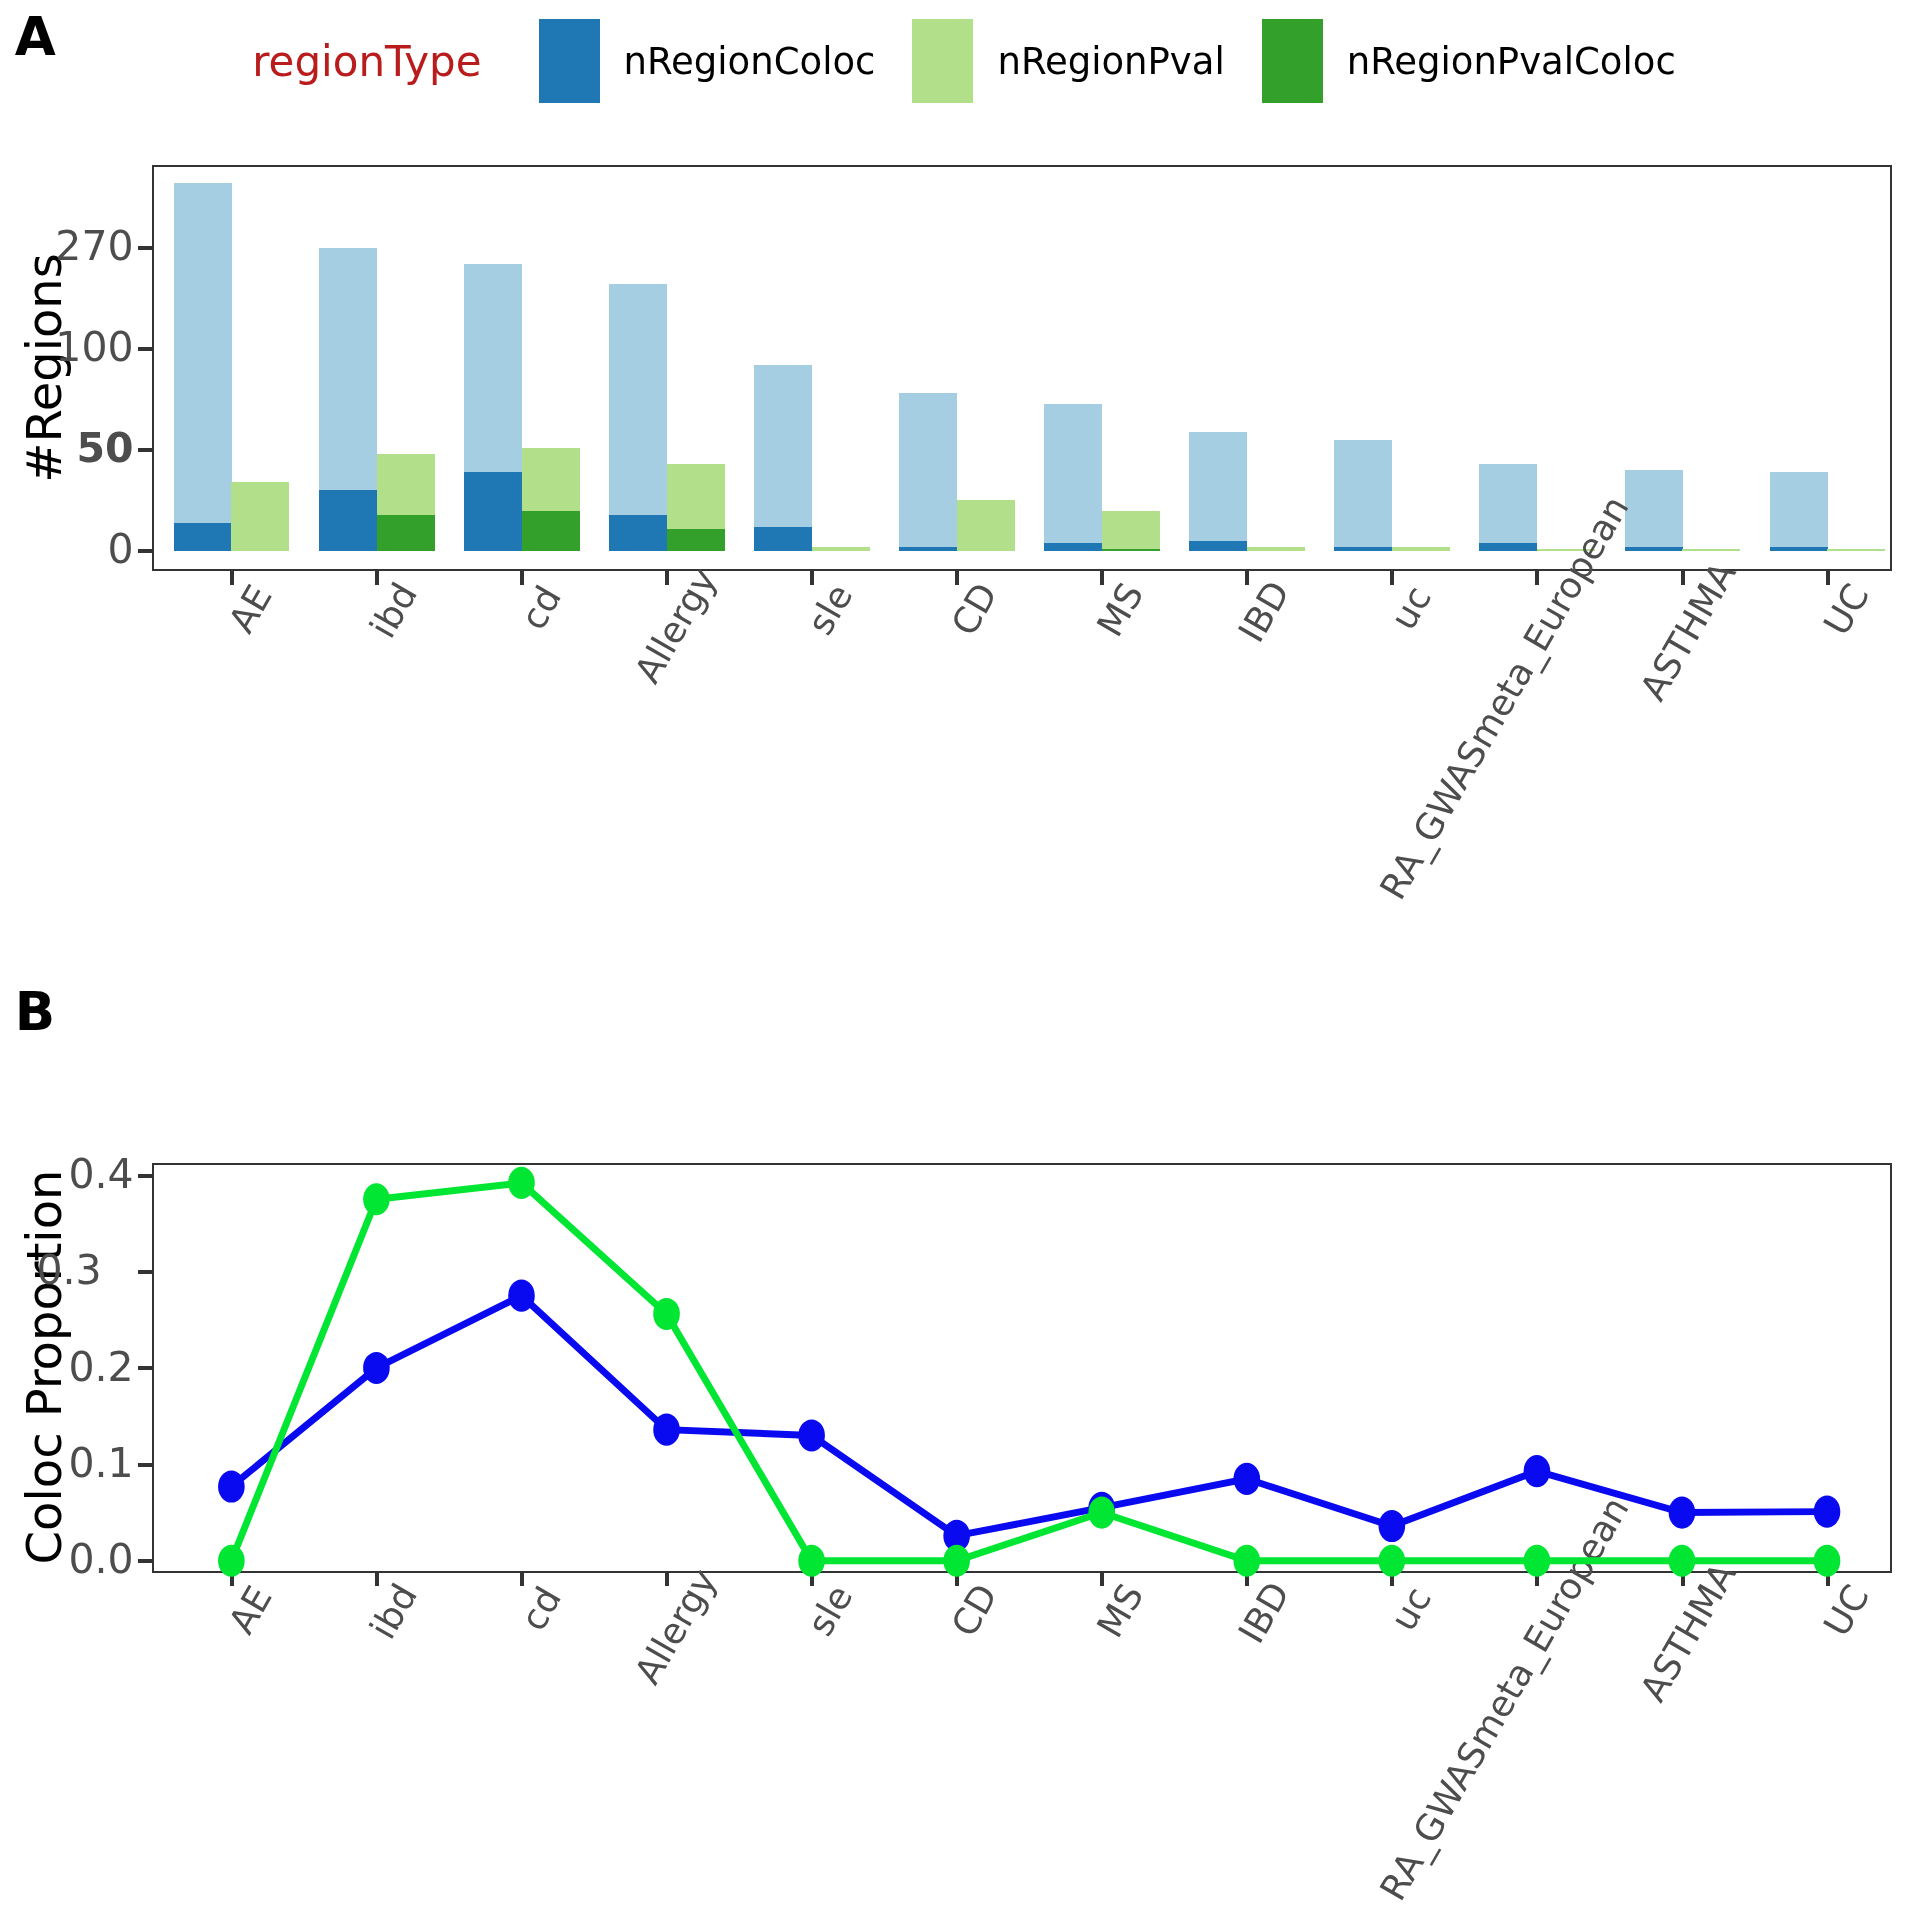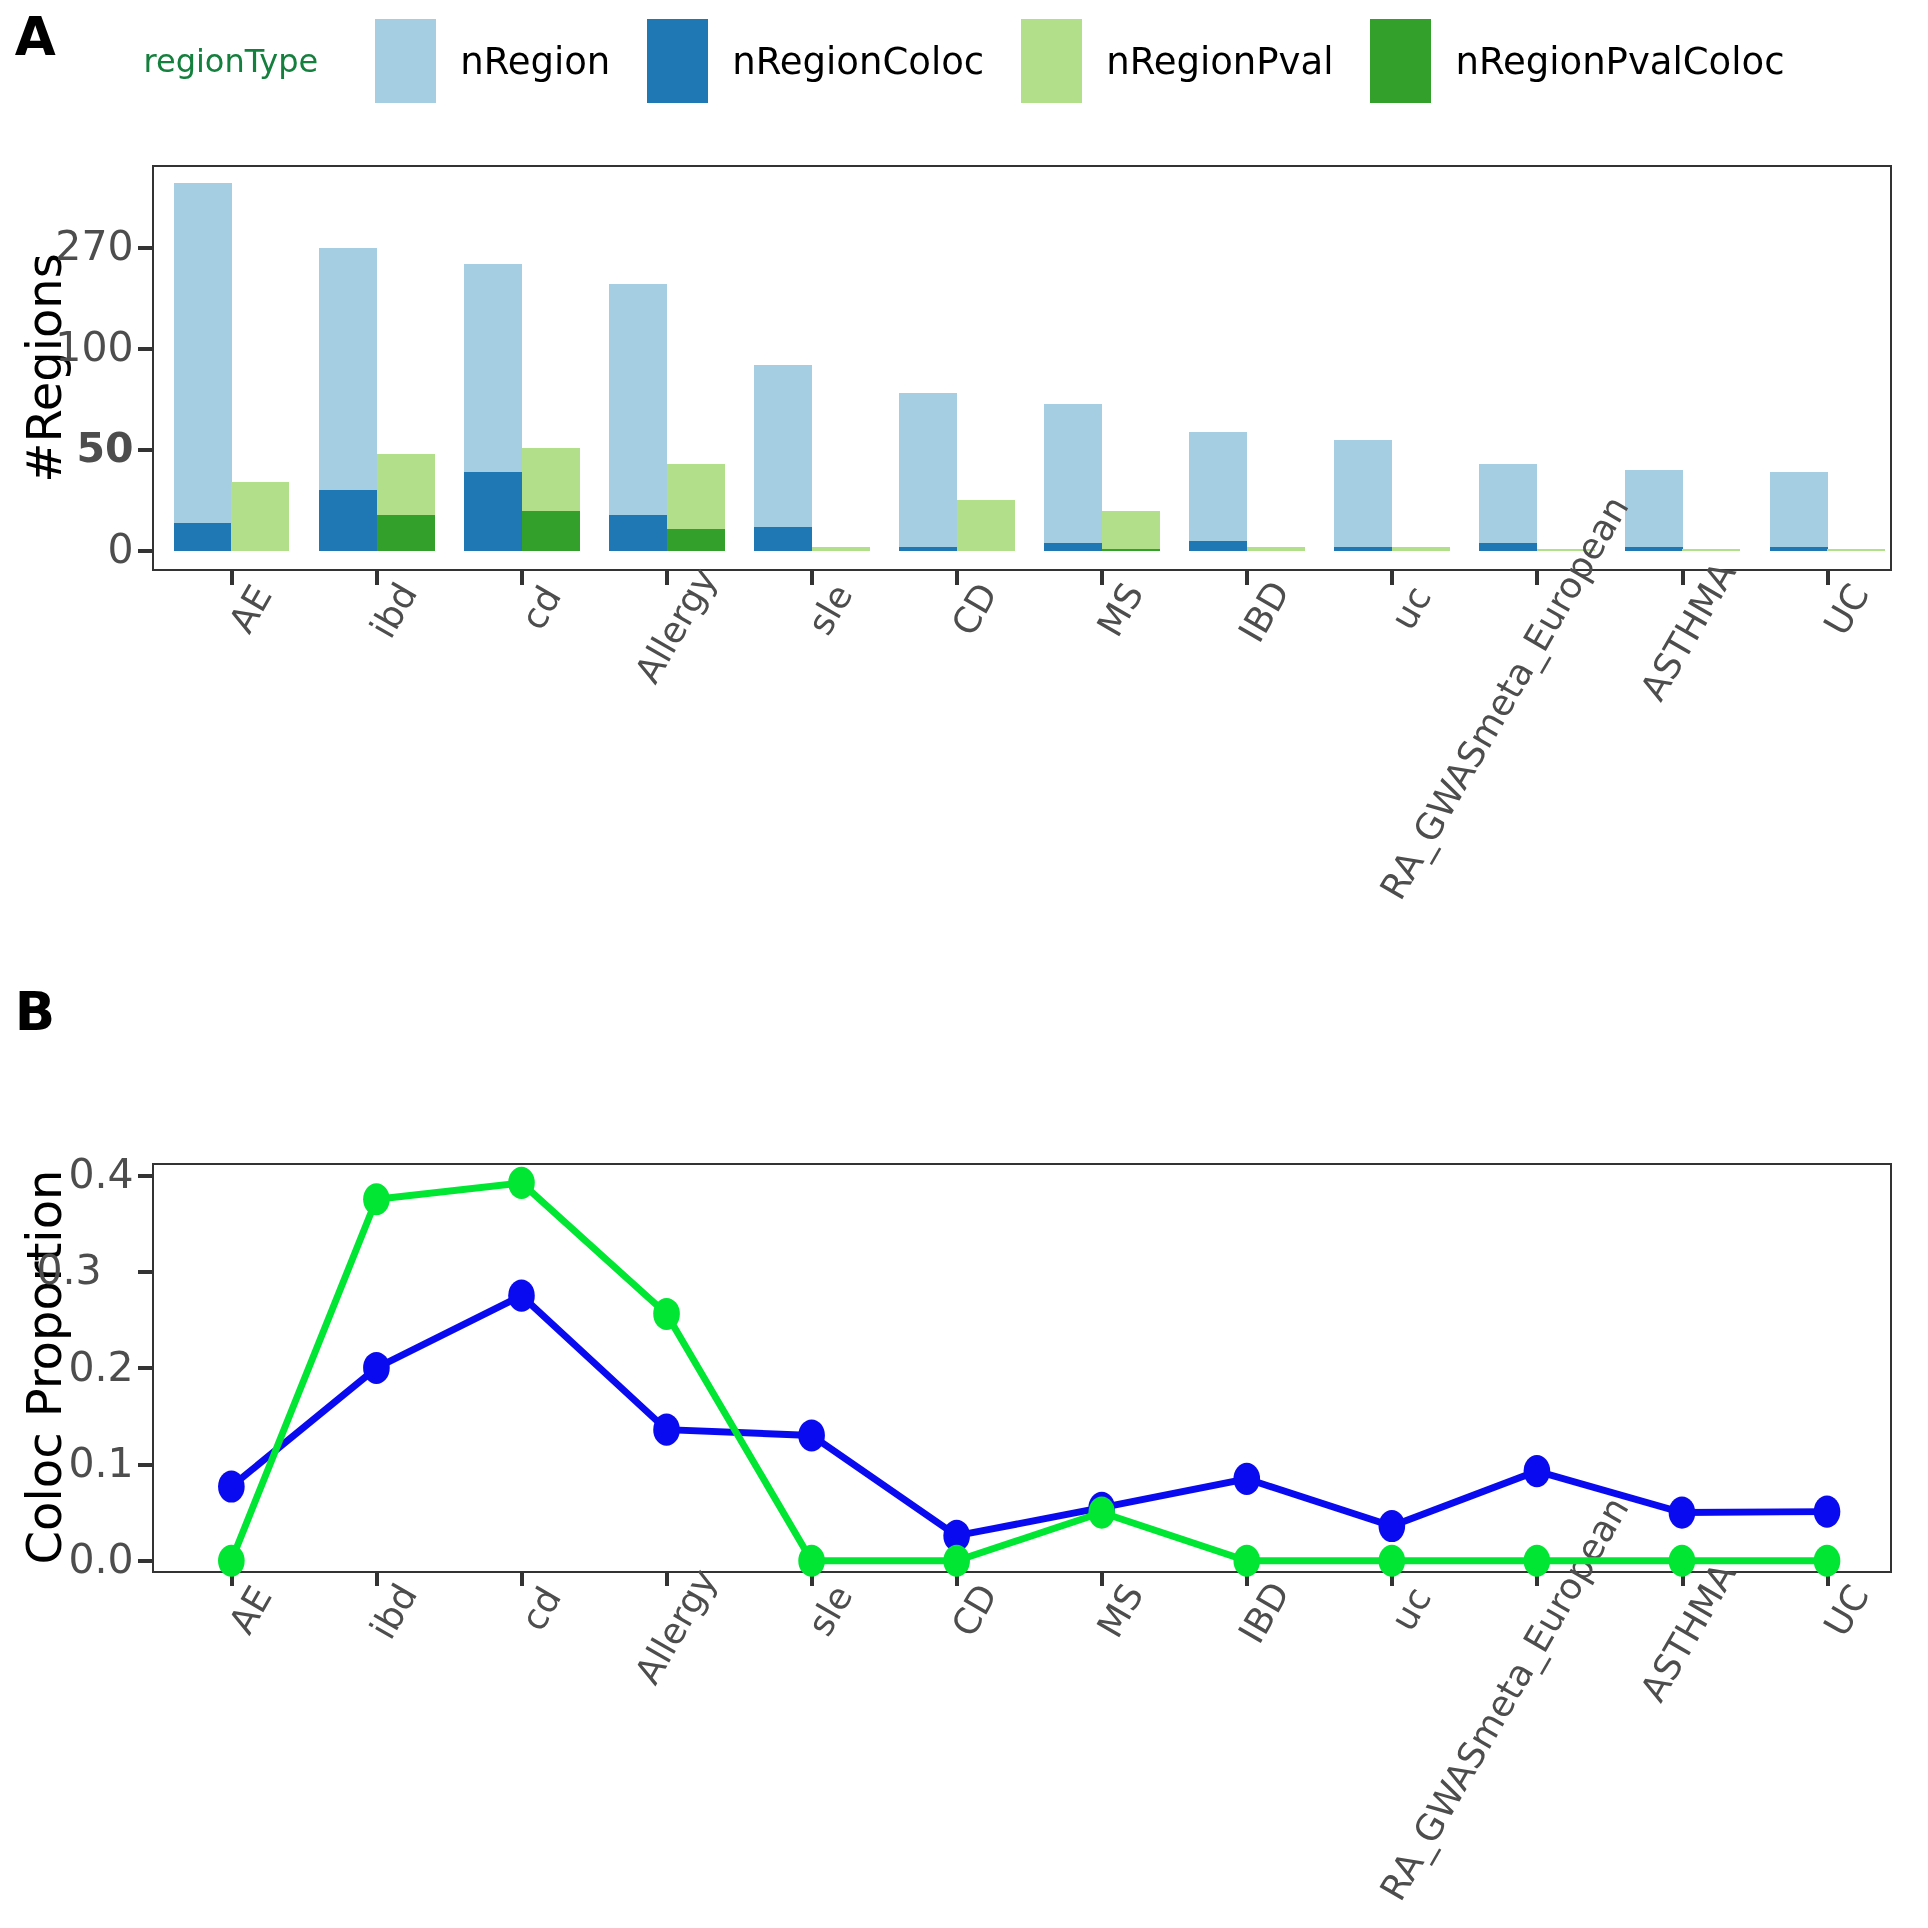--- a/index.html
+++ b/index.html
@@ -1,21 +1,21 @@
 <!DOCTYPE html>
 <html style="font-size:14.7px"><head>
 <meta charset="utf-8">
 <style>
   html,body{margin:0;padding:0;background:#fff;}
   .fig{position:relative;width:1928px;height:1928px;background:#fff;overflow:hidden;
        font-family:"DejaVu Sans","Liberation Sans",sans-serif;}
   .panel-letter{position:absolute;font-size:53px;font-weight:bold;color:#000;}
   .legend-row{position:absolute;left:0;width:1928px;display:flex;justify-content:center;
               align-items:center;}
-  .legend-title{font-size:32px;color:#15803d;margin-right:20px;}
+  .legend-title{font-size:42px;color:#b91c1c;margin-right:20px;}
   .legend-item{display:flex;align-items:center;margin-left:37px;}
   .legend-swatch{width:61px;height:84px;margin-right:24px;}
   .legend-label{font-size:37px;color:#000;}
   .lmark{position:relative;width:77px;height:35px;margin-right:22px;}
   .lmark-line{position:absolute;left:0;top:13.8px;width:77px;height:7.3px;}
   .lmark-dot{position:absolute;left:24px;top:1.8px;width:29px;height:31px;border-radius:50%;}
   .ylab{position:absolute;font-size:48px;color:#000;white-space:nowrap;
         transform:translate(-50%,-50%) rotate(-90deg);}
   .frame{position:absolute;border:2.8px solid #333;box-sizing:border-box;}
   .ytick-mark{position:absolute;width:13.8px;height:3.7px;background:#333;}
@@ -28,24 +28,20 @@
 </style>
 </head>
 <body>
 
 <div class="fig">
 
   <div class="panel-letter" style="left:14.7px;top:5.5px;">A</div>
 
   <div class="legend-row" id="legendA" style="top:13px;height:96px;">
     <span class="legend-title">regionType</span>
-  <div class="legend-item">
-        <div class="legend-swatch" style="background: rgb(166, 206, 227);"></div>
-        <div class="legend-label">nRegion</div>
-      </div>
       <div class="legend-item">
         <div class="legend-swatch" style="background: rgb(31, 120, 180);"></div>
         <div class="legend-label">nRegionColoc</div>
       </div>
       <div class="legend-item">
         <div class="legend-swatch" style="background: rgb(178, 223, 138);"></div>
         <div class="legend-label">nRegionPval</div>
       </div>
       <div class="legend-item">
         <div class="legend-swatch" style="background: rgb(51, 160, 44);"></div>

